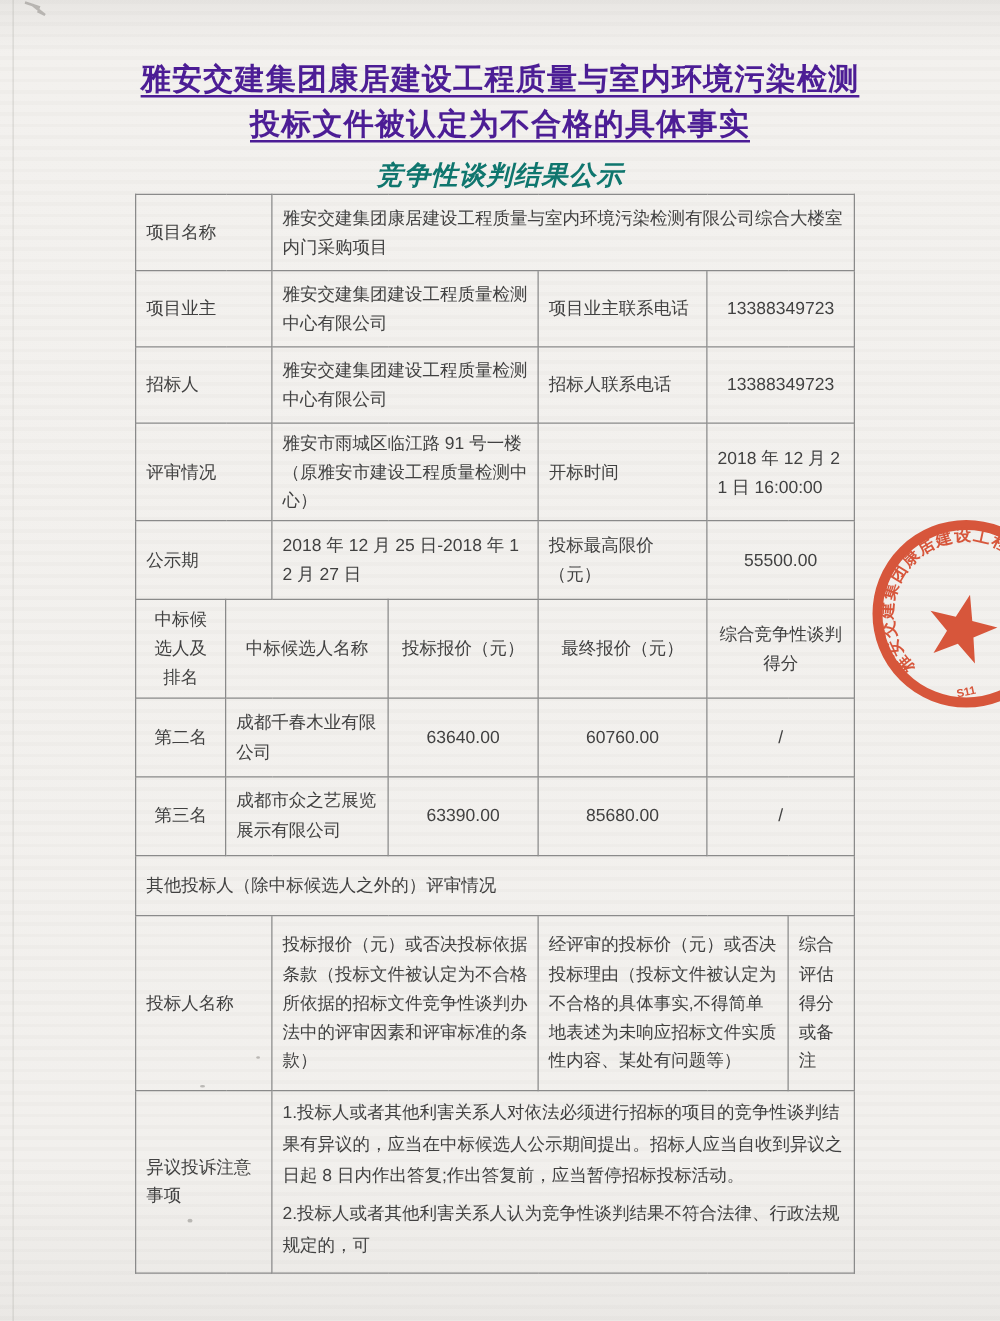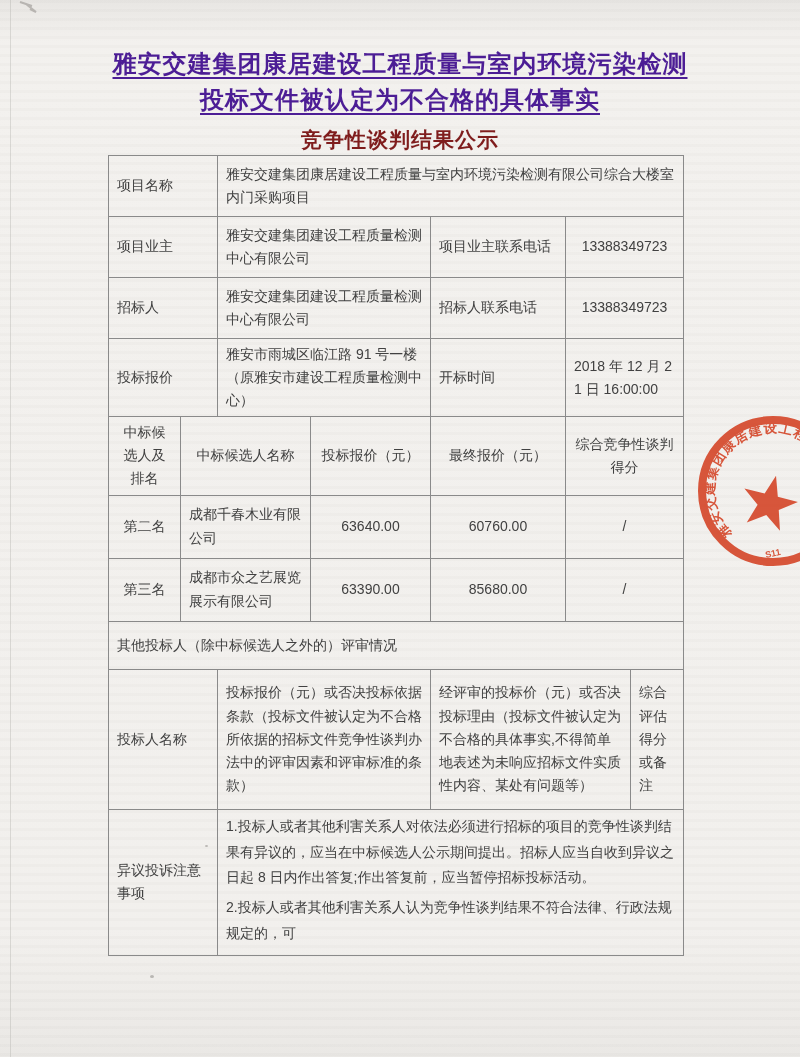--- a/index.html
+++ b/index.html
@@ -14,21 +14,21 @@
     content:"";position:absolute;inset:0;pointer-events:none;
     background:repeating-linear-gradient(180deg,rgba(190,188,184,0.06) 0 3px,rgba(255,255,255,0.05) 3px 9px);
   }
   .edge-line{position:absolute;left:10px;top:0;width:1px;height:100%;background:rgba(170,168,164,0.35);}
   .corner-mark{position:absolute;left:18px;top:0;}
   .title-block{position:absolute;left:0;top:46px;width:800px;text-align:center;color:#333;}
   .title-line{
     font-size:24px;font-weight:bold;letter-spacing:1px;line-height:36px;color:#4c1d95;
     text-decoration:underline;text-decoration-thickness:2px;text-underline-offset:5px;
   }
-  .subtitle{font-size:21px;font-weight:bold;letter-spacing:1px;margin-top:8px;color:#7f1d1d;}
+  .subtitle{font-size:21px;font-weight:bold;letter-spacing:1px;margin-top:8px;color:#0f766e;font-style:italic;}
   table.main{
     position:absolute;left:108px;top:155px;width:575px;
     border-collapse:collapse;table-layout:fixed;
     font-size:14px;color:#414141;
   }
   table.main td{
     border:1px solid #8a8a8a;padding:4px 8px;vertical-align:middle;
     line-height:1.65;word-break:break-all;overflow:hidden;
   }
   td.c{text-align:center;}
@@ -83,26 +83,32 @@
     </tr>
 
     <tr style="height:61px">
       <td colspan="2" class="l">招标人</td>
       <td colspan="2" class="l">雅安交建集团建设工程质量检测中心有限公司</td>
       <td class="l">招标人联系电话</td>
       <td colspan="2" class="c">13388349723</td>
     </tr>
 
     <tr style="height:76px">
-      <td colspan="2" class="l">投标报价</td>
+      <td colspan="2" class="l">评审情况</td>
       <td colspan="2" class="l">雅安市雨城区临江路 91 号一楼（原雅安市建设工程质量检测中心）</td>
       <td class="l">开标时间</td>
       <td colspan="2" class="l">2018 年 12 月 21 日 16:00:00</td>
     </tr>
 
+    <tr style="height:63px">
+      <td colspan="2" class="l">公示期</td>
+      <td colspan="2" class="l">2018 年 12 月 25 日-2018 年 12 月 27 日</td>
+      <td class="l">投标最高限价（元）</td>
+      <td colspan="2" class="c">55500.00</td>
+    </tr>
 
     <tr style="height:56px">
       <td class="c">中标候选人及排名</td>
       <td colspan="2" class="c">中标候选人名称</td>
       <td class="c">投标报价（元）</td>
       <td class="c">最终报价（元）</td>
       <td colspan="2" class="c">综合竞争性谈判得分</td>
     </tr>
 
 

